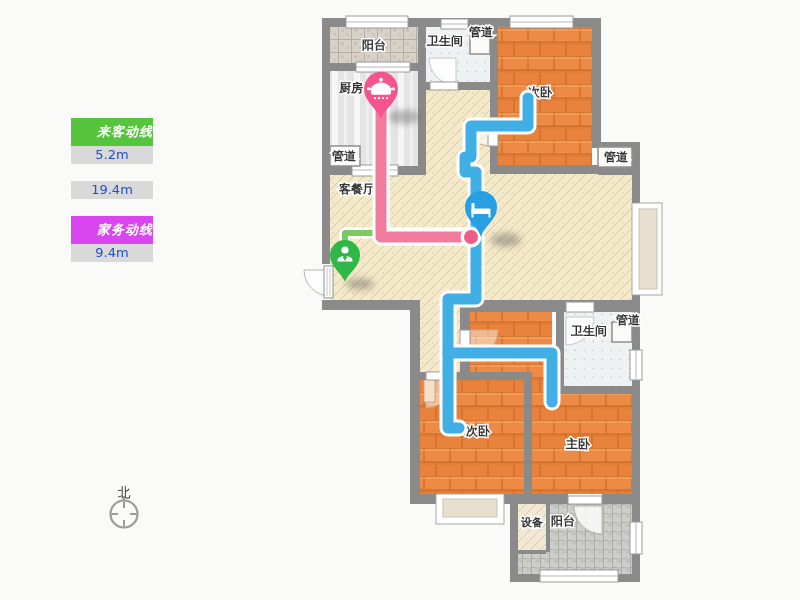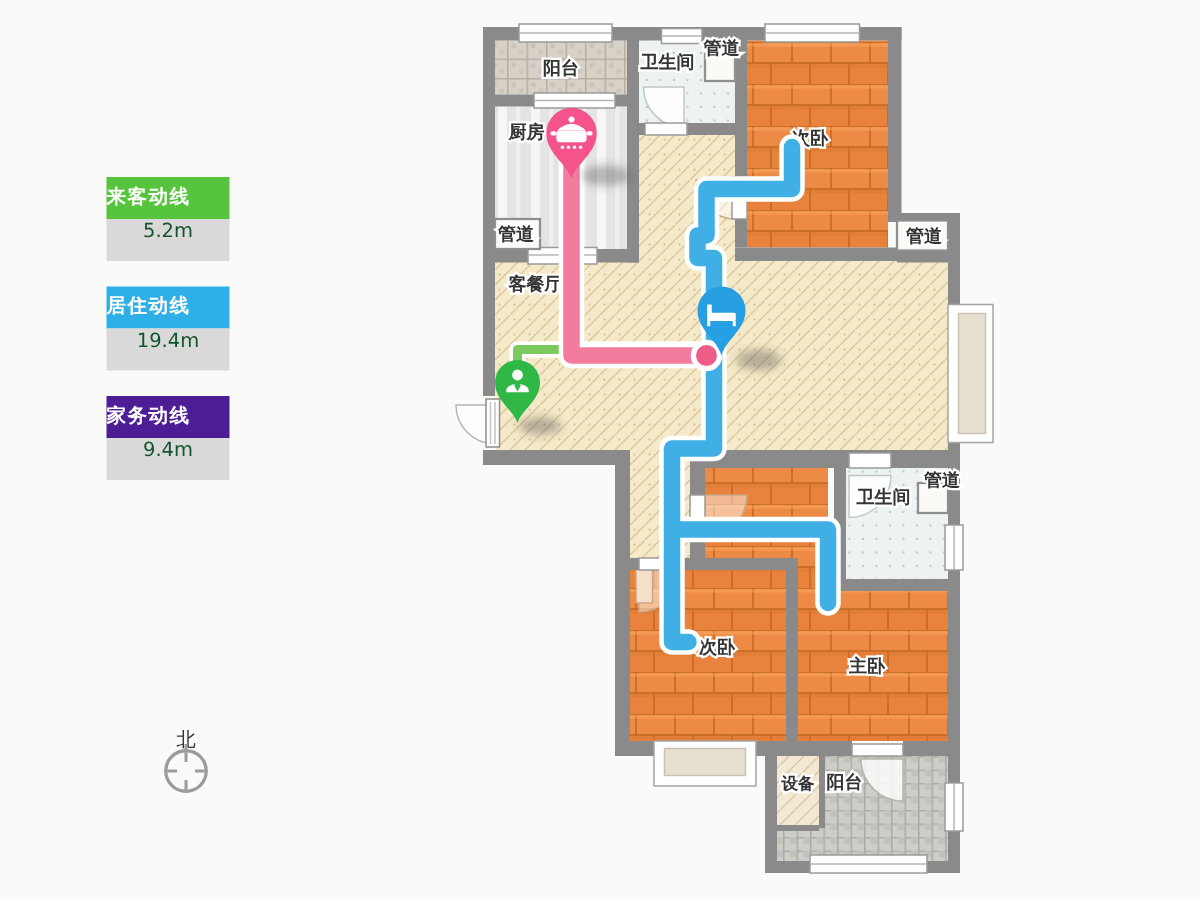--- a/index.html
+++ b/index.html
@@ -1,43 +1,42 @@
 <!DOCTYPE html>
 <html><head>
 <meta charset="utf-8">
 <style>
   html,body{margin:0;padding:0;}
   body{font-family:"DejaVu Sans","Liberation Sans",sans-serif;background:#f2f2f2;}
   #canvas{position:relative;width:800px;height:600px;background:#FAFAF8;overflow:hidden;}
   #plan-svg{position:absolute;left:0;top:0;}
   .legend{position:absolute;left:71px;top:118px;width:82px;}
   .legend-item{margin-bottom:17px;}
-  .legend-head{height:28px;line-height:28px;text-align:left;color:#fff;
-    font-size:13px;font-weight:bold;letter-spacing:1px;}
-  .legend-val{height:28px;line-height:18px;text-align:center;color:#14532d;
+  .legend-head{height:28px;line-height:28px;text-align:right;color:#fff;
+    font-size:13px;font-weight:bold;letter-spacing:1px;font-style:italic;}
+  .legend-val{height:18px;line-height:18px;text-align:center;color:#1d4ed8;
     font-size:13px;background:#D9D9D9;}
   .lg-c0{background:#56C43C;}
   .lg-c1{background:#2FAFE8;}
-  .lg-c2{background:#4c1d95;}
+  .lg-c2{background:#d946ef;}
   text.rlab{font-size:12px;fill:#333;stroke:#ffffff;stroke-width:3px;
     paint-order:stroke;font-weight:bold;}
   text.rlab-sm{font-size:11px;}
 </style>
 </head>
 <body>
 
 <div id="canvas">
 
   <div class="legend">
     <div class="legend-item">
       <div class="legend-head lg-c0">来客动线</div>
       <div class="legend-val">5.2m</div>
     </div>
     <div class="legend-item">
-      <div class="legend-head lg-c1">居住动线</div>
       <div class="legend-val">19.4m</div>
     </div>
     <div class="legend-item">
       <div class="legend-head lg-c2">家务动线</div>
       <div class="legend-val">9.4m</div>
     </div>
   </div>
 
   <svg id="plan-svg" width="800" height="600" viewBox="0 0 800 600">
     <defs>

